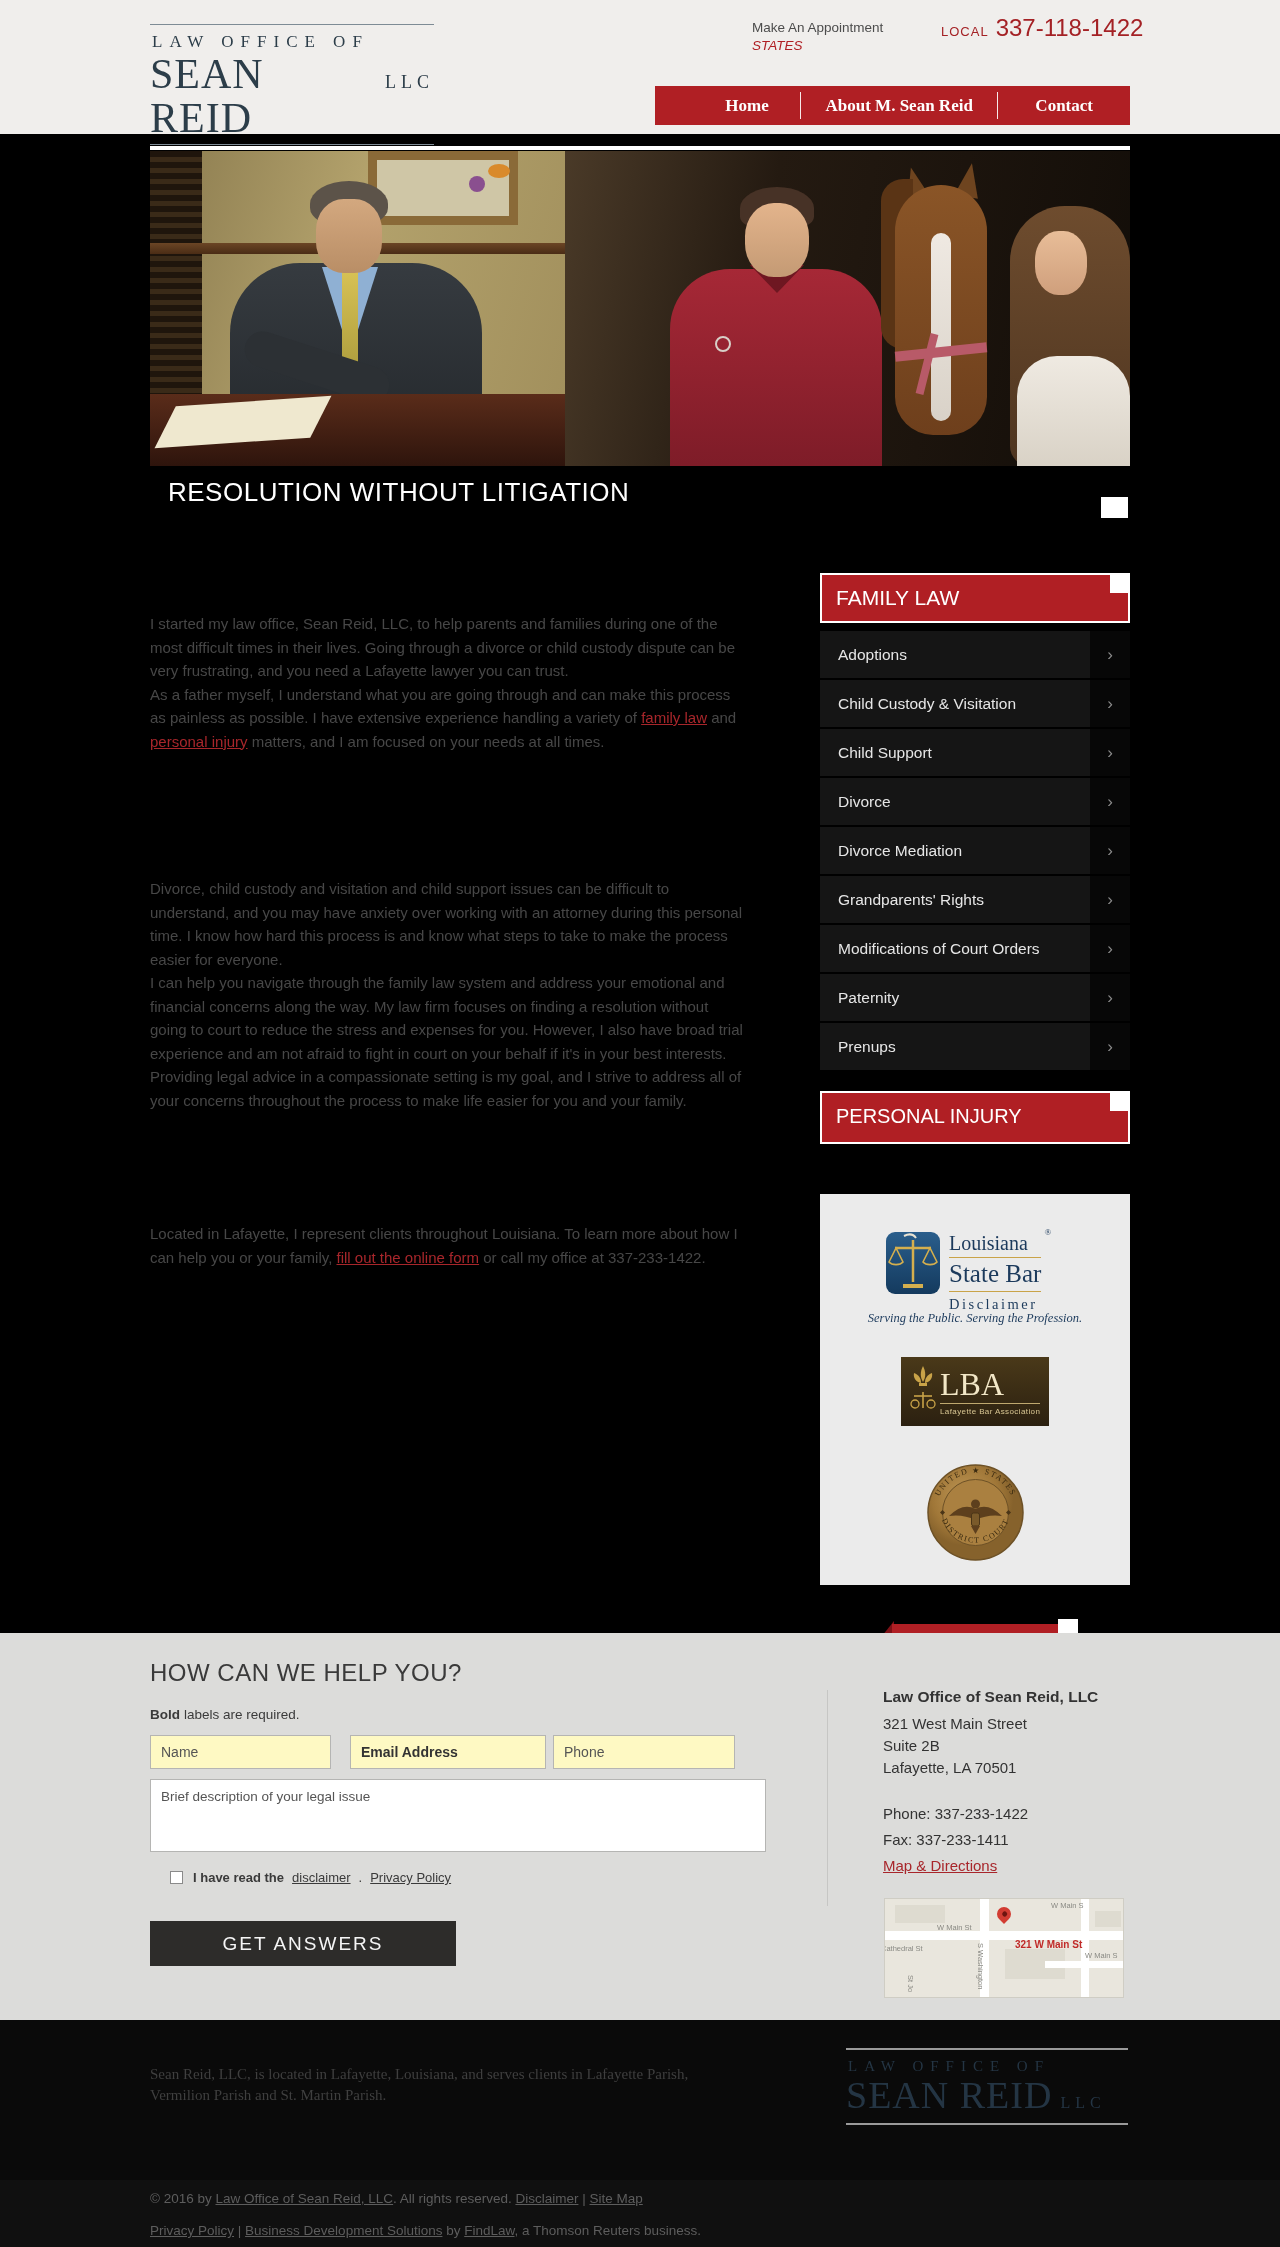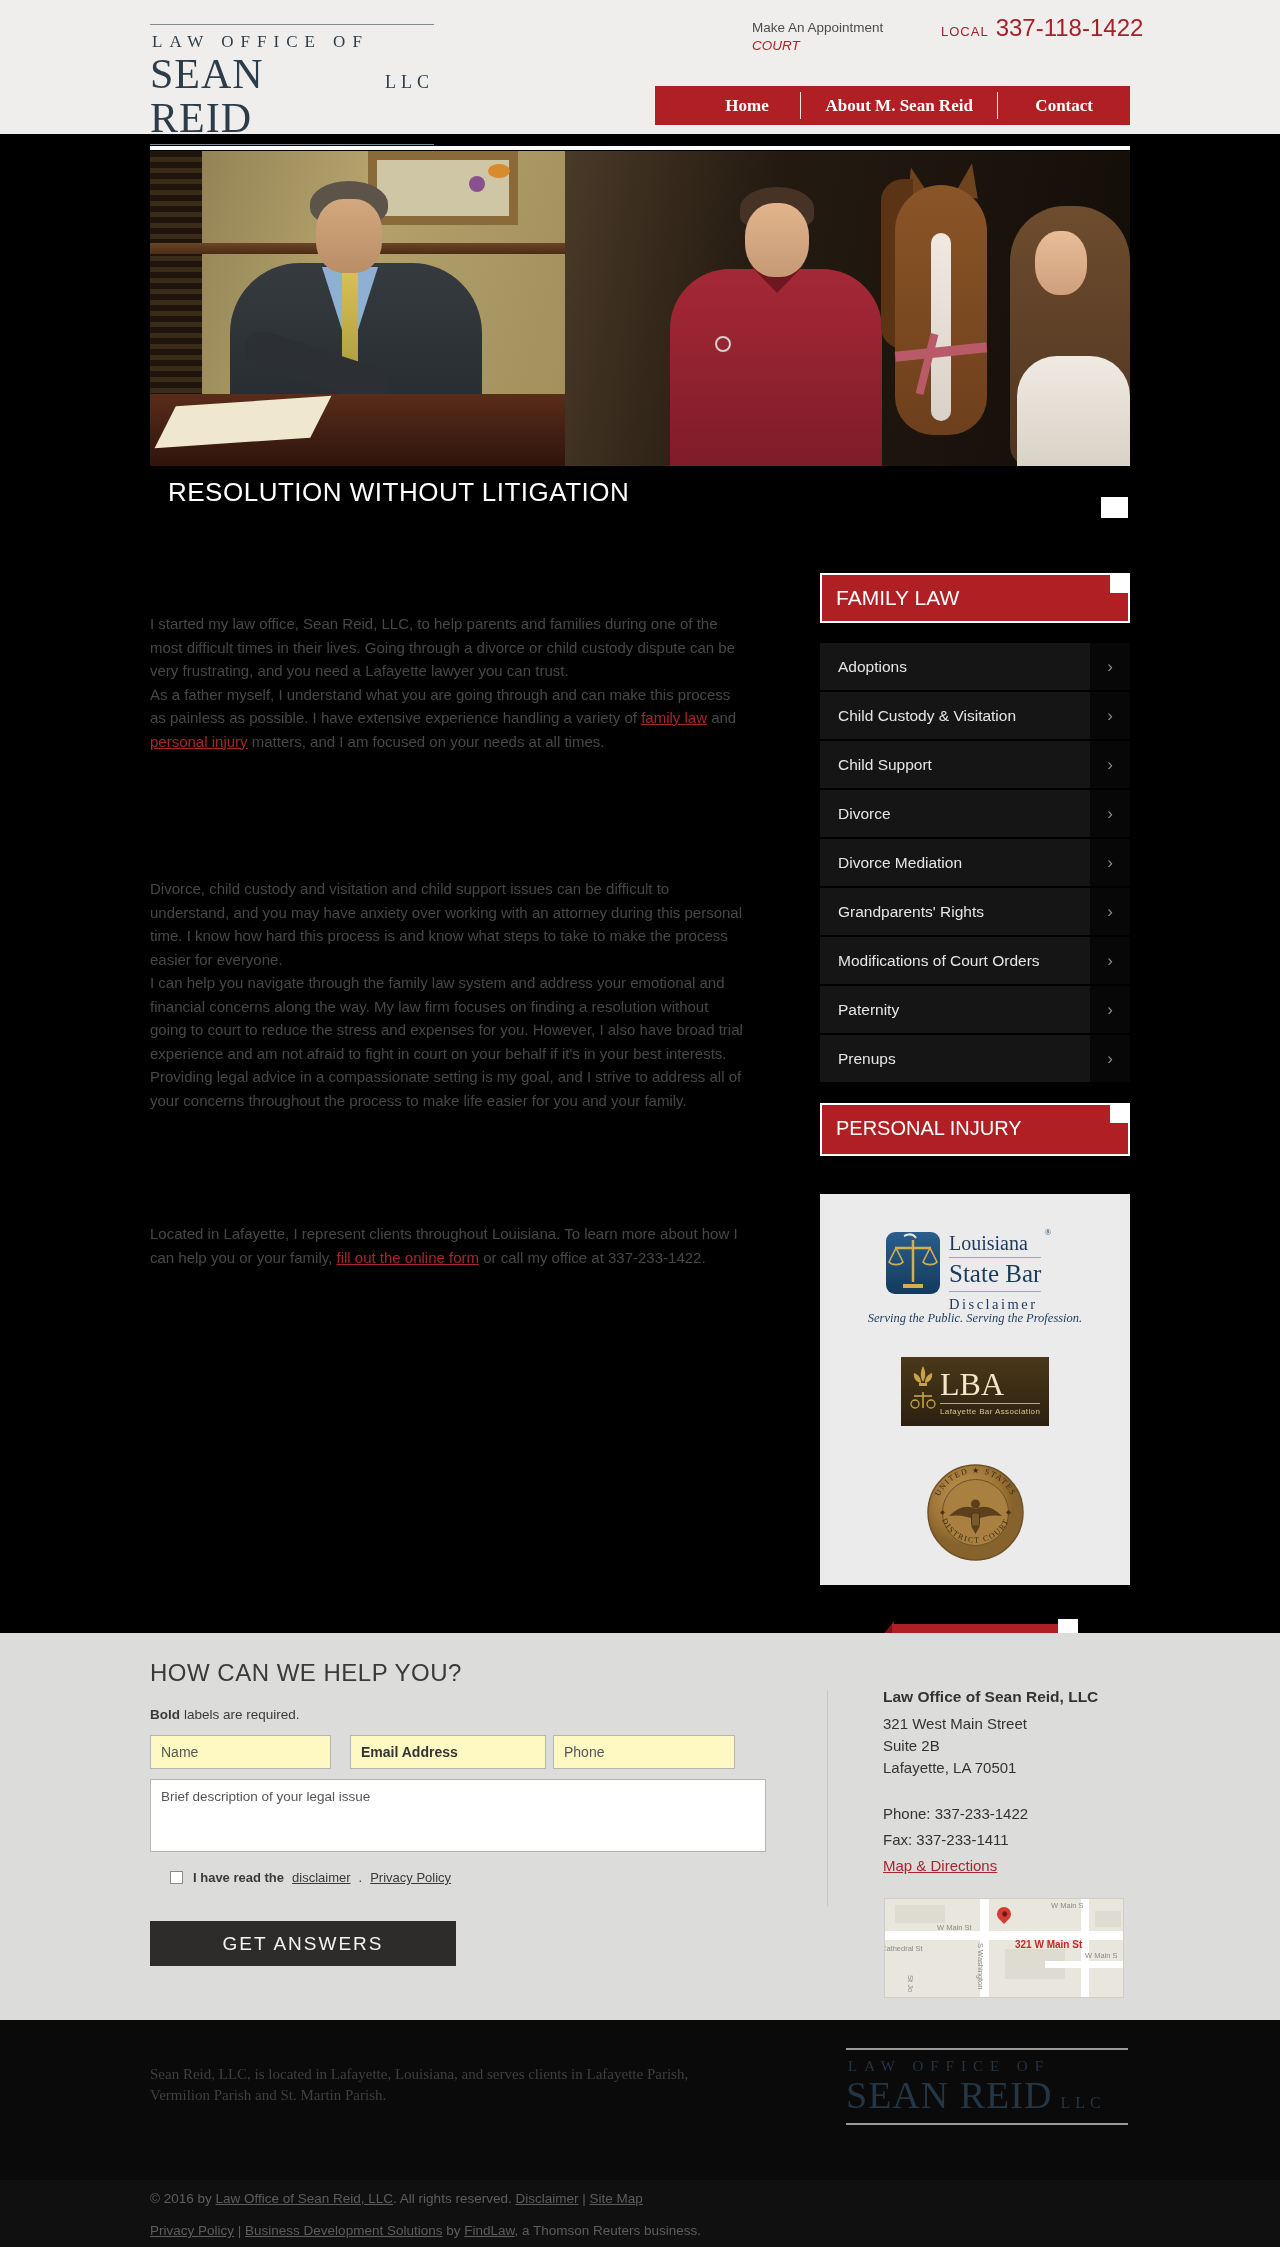--- a/index.html
+++ b/index.html
@@ -91,21 +91,21 @@
   .col-text { position:absolute; left:150px; top:612px; width:598px; color:#474747;
               font-size:15px; line-height:23.5px; }
   .para2 { margin-top:124px; } .para3 { margin-top:110px; }
   .red-link { color:#a8262b; text-decoration:underline; cursor:pointer; }
 
   
   .sidebar { position:absolute; left:820px; top:573px; width:310px; }
   .fl-box { position:relative; height:50px; background:#b01f24; border:2px solid #fff;
             display:flex; align-items:center; padding-left:14px; color:#fff; font-size:21px; }
   .corner { position:absolute; top:0; right:0; width:18px; height:18px; background:#fff; }
-  .menu { margin-top:20px; }
+  .menu { margin-top:8px; }
   .menu-row { position:relative; height:47px; margin-bottom:2px; background:#151515;
               display:flex; align-items:center; cursor:pointer; }
   .menu-label { padding-left:18px; color:#e6e6e6; font-size:15.5px; flex:1; }
   .menu-chev { width:40px; height:100%; background:#070707; display:flex; align-items:center;
                justify-content:center; color:#8a8a8a; font-size:17px; }
   .pi-box { position:relative; margin-top:21px; background:#b01f24; border:2px solid #fff;
             padding:10px 70px 12px 14px; color:#fff; font-size:20px; line-height:27px; width:310px; }
 
   
   .badges { position:absolute; left:820px; top:1194px; width:310px; height:391px; background:#ebebeb; }
@@ -205,21 +205,21 @@
       <div class="rule"></div>
       <div class="logo-top">LAW OFFICE OF</div>
       <div class="logo-name-row">
         <span class="logo-name">SEAN REID</span>
         <span class="logo-suffix">LLC</span>
       </div>
       <div class="rule"></div>
     </div>
     <div class="appt">
       <div>Make An Appointment</div>
-      <div class="appt-today">COURT</div>
+      <div class="appt-today">STATES</div>
     </div>
     <div class="phone-wrap">
       <span class="phone-label">LOCAL</span>
       <span class="phone-number">337-118-1422</span>
     </div>
     <div class="nav">
       <div class="nav-item w1">Home</div>
       <div class="nav-sep"></div>
       <div class="nav-item w2">About M. Sean Reid</div>
       <div class="nav-sep"></div>

